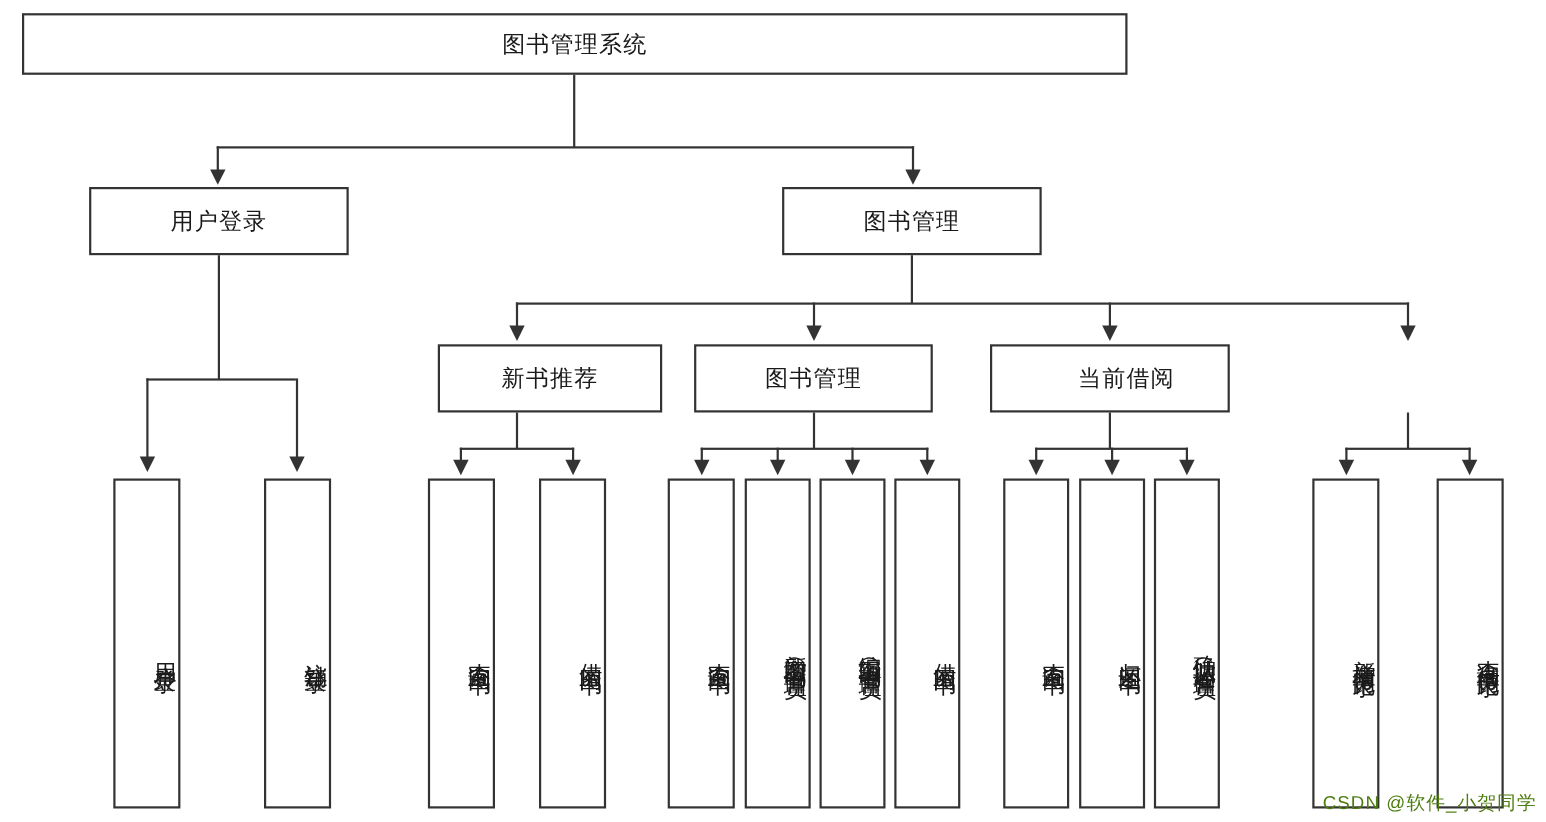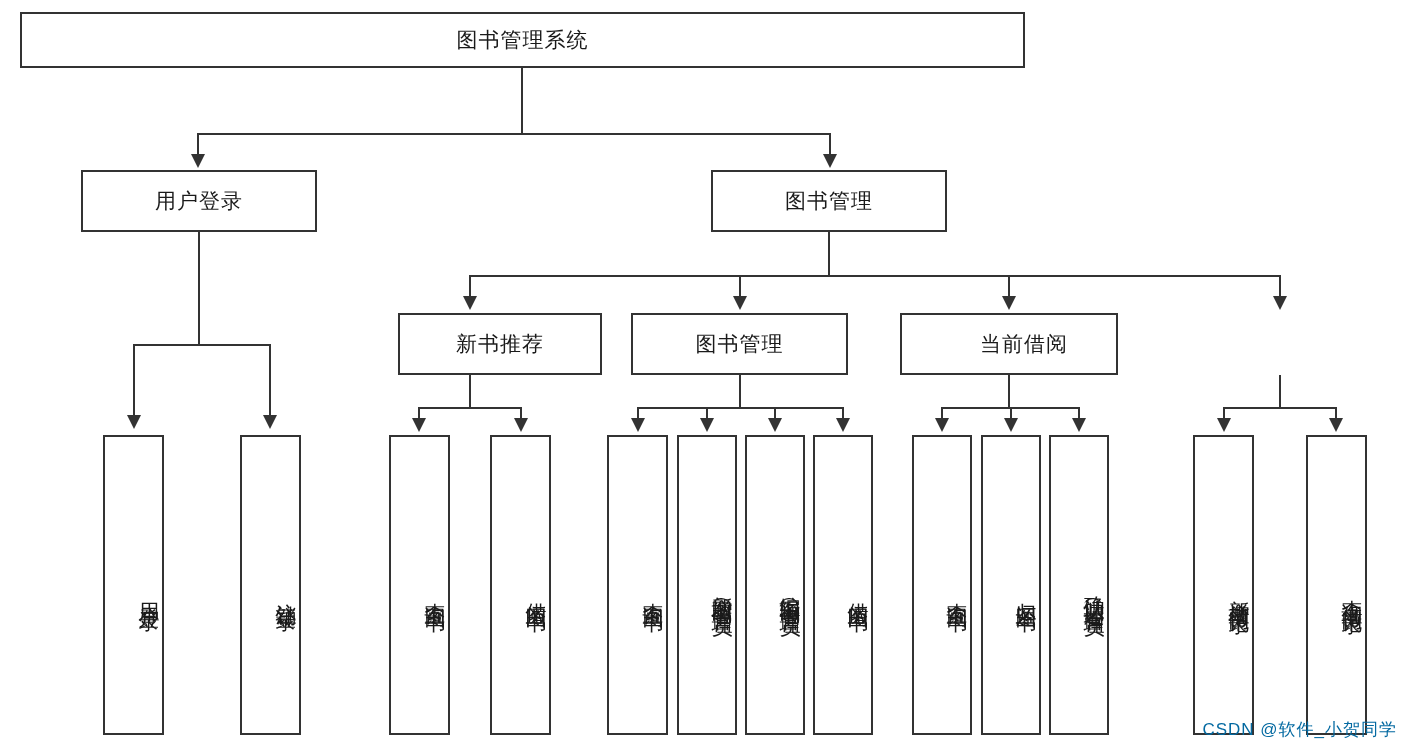--- a/index.html
+++ b/index.html
@@ -55,21 +55,21 @@
     position:absolute;
     width:0;height:0;
     border-left:7px solid transparent;
     border-right:7px solid transparent;
     border-top:14px solid #333333;
   }
   #watermark{
     position:absolute;
     right:8px;bottom:6px;
     font-size:17px;
-    color:#0369a1;
+    color:#4d7c0f;
     letter-spacing:1px;
     user-select:none;
     white-space:nowrap;
   }
 </style>
 </head>
 <body>
 
 <div id="diagram">
 

